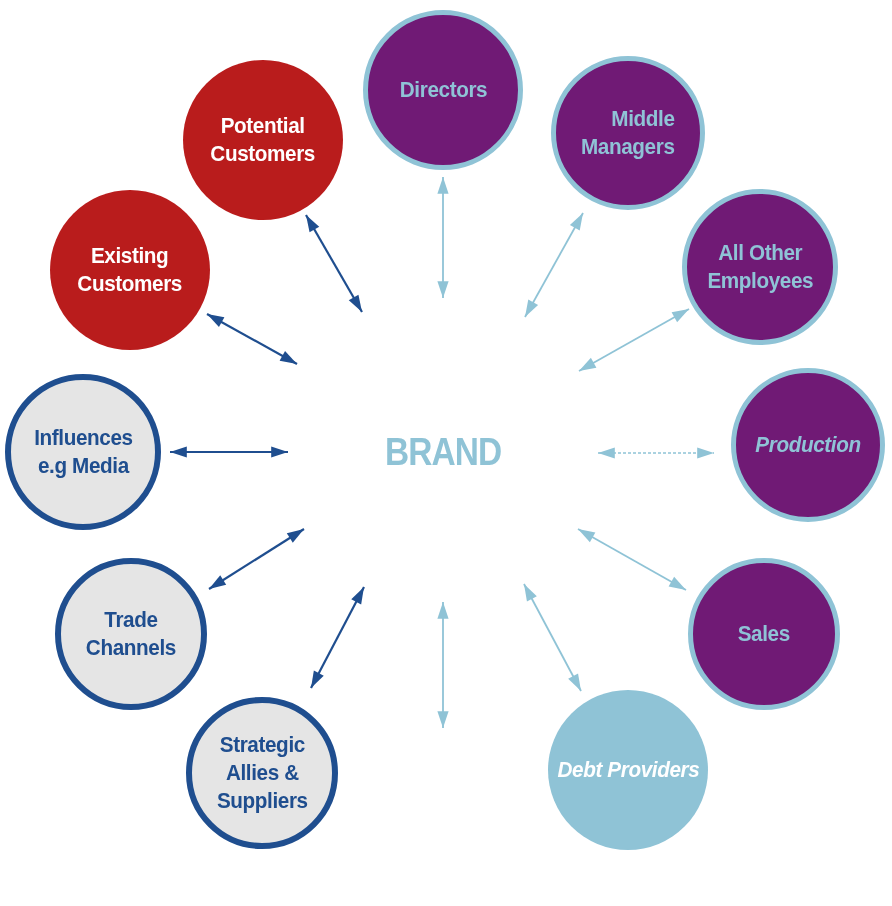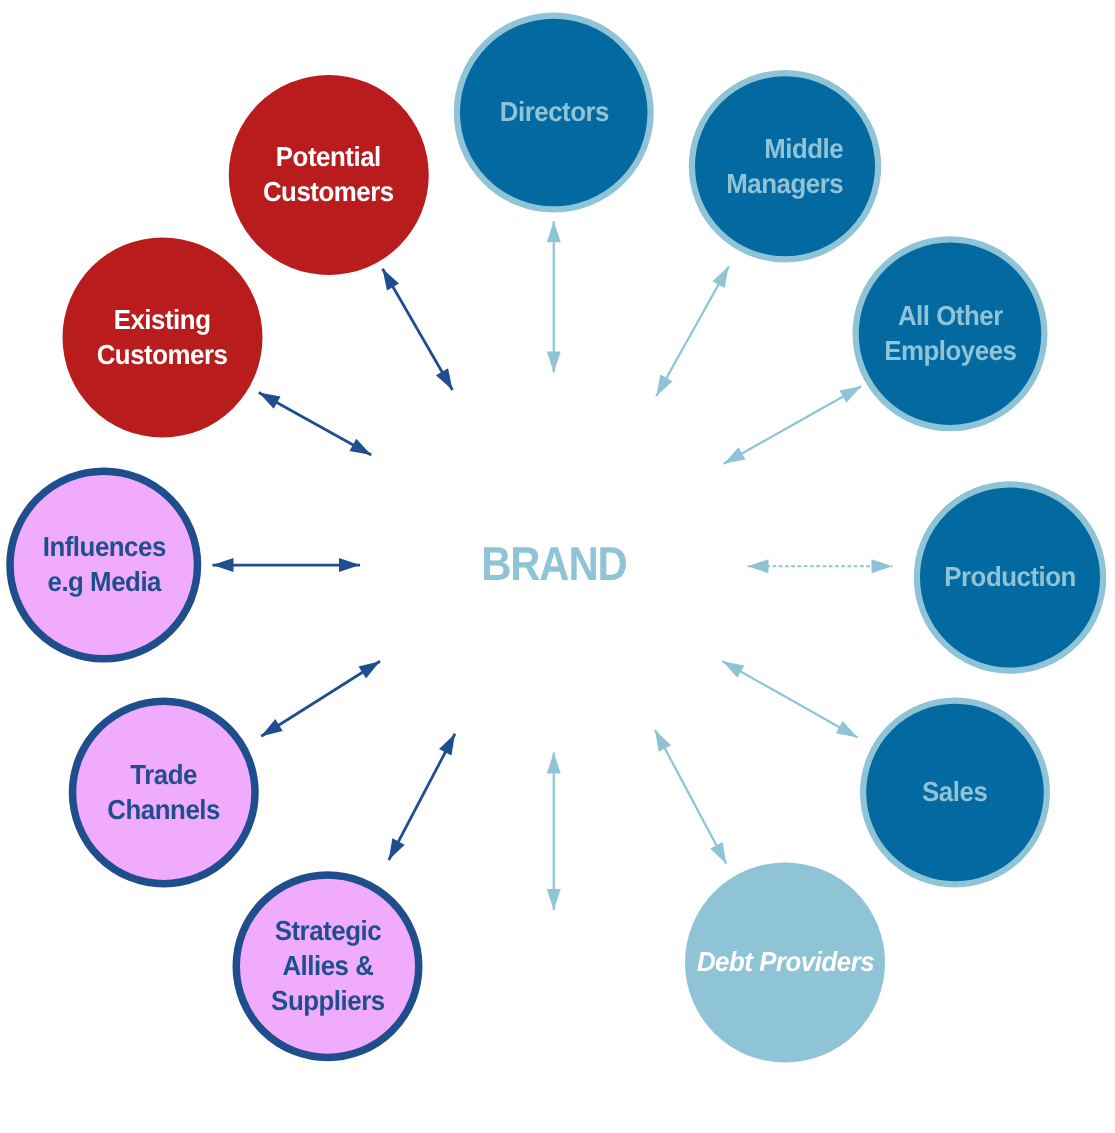--- a/index.html
+++ b/index.html
@@ -22,23 +22,23 @@
     font-size:22px;
     line-height:1.28;
     letter-spacing:-0.4px;
   }
   .node span{
     white-space:pre-line;
     width:max-content;
     max-width:none;
     transform:scaleX(0.94);
   }
-  .light-outline{border:5px solid #8FC3D6;color:#8FC3D6;background:#0369a1;}
+  .light-outline{border:5px solid #8FC3D6;color:#8FC3D6;background:#701a75;}
   .light-filled{background:#8FC3D6;color:#ffffff;font-style:italic;}
-  .dark-outline{border:6px solid #1F4E8F;color:#1F4E8F;background:#f0abfc;}
+  .dark-outline{border:6px solid #1F4E8F;color:#1F4E8F;background:#e5e5e5;}
   .dark-filled{background:#b91c1c;color:#ffffff;}
   #brand-title{
     position:absolute;
     left:343px;top:420px;width:200px;height:64px;
     display:flex;align-items:center;justify-content:center;
     color:#8FC3D6;
     font-weight:bold;
     font-size:38px;
     letter-spacing:-1px;
   }
@@ -84,21 +84,21 @@
   <div class="node light-outline" style="left:551px;top:56px;width:154px;height:154px;text-align:right;">
     <span>Middle
 Managers</span>
   </div>
 
   <div class="node light-outline" style="left:682px;top:189px;width:156px;height:156px;">
     <span>All Other
 Employees</span>
   </div>
 
-  <div class="node light-outline" style="left:731px;top:385px;width:154px;height:154px;">
+  <div class="node light-outline" style="left:731px;top:368px;width:154px;height:154px;font-style:italic;">
     <span>Production</span>
   </div>
 
   <div class="node light-outline" style="left:688px;top:558px;width:152px;height:152px;">
     <span>Sales</span>
   </div>
 
   <div class="node light-filled" style="left:548px;top:690px;width:160px;height:160px;">
     <span>Debt Providers</span>
   </div>

